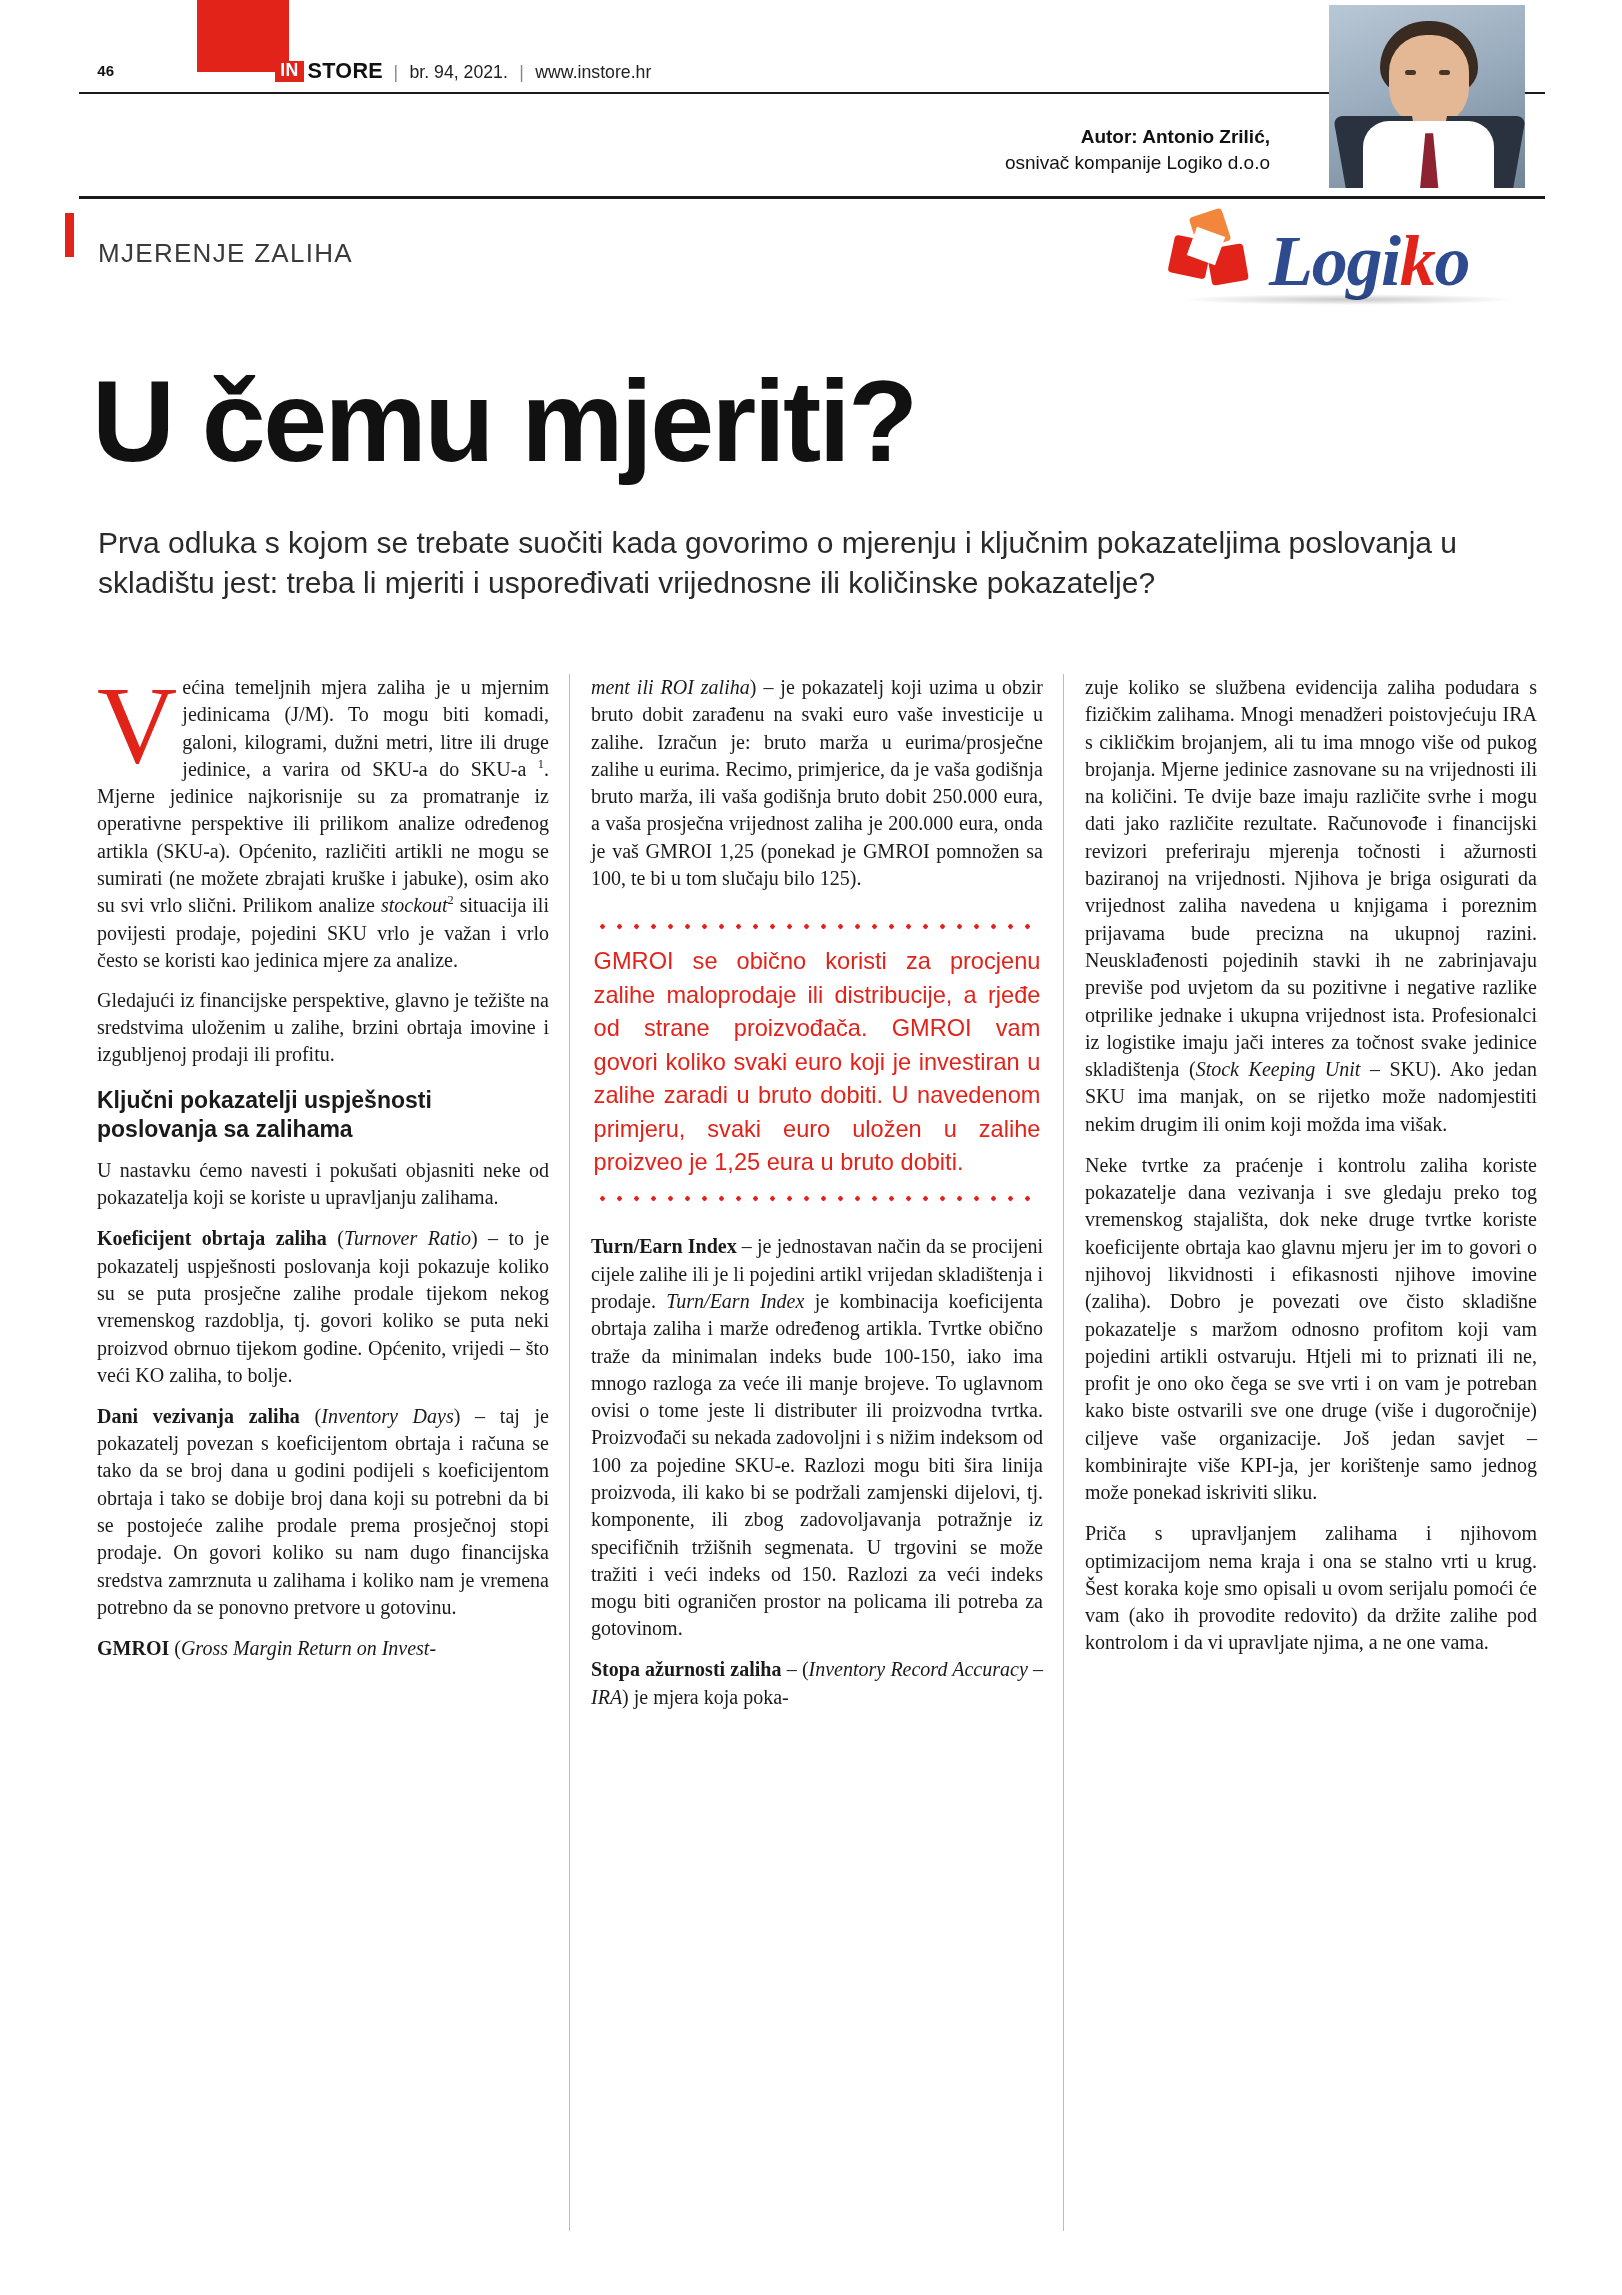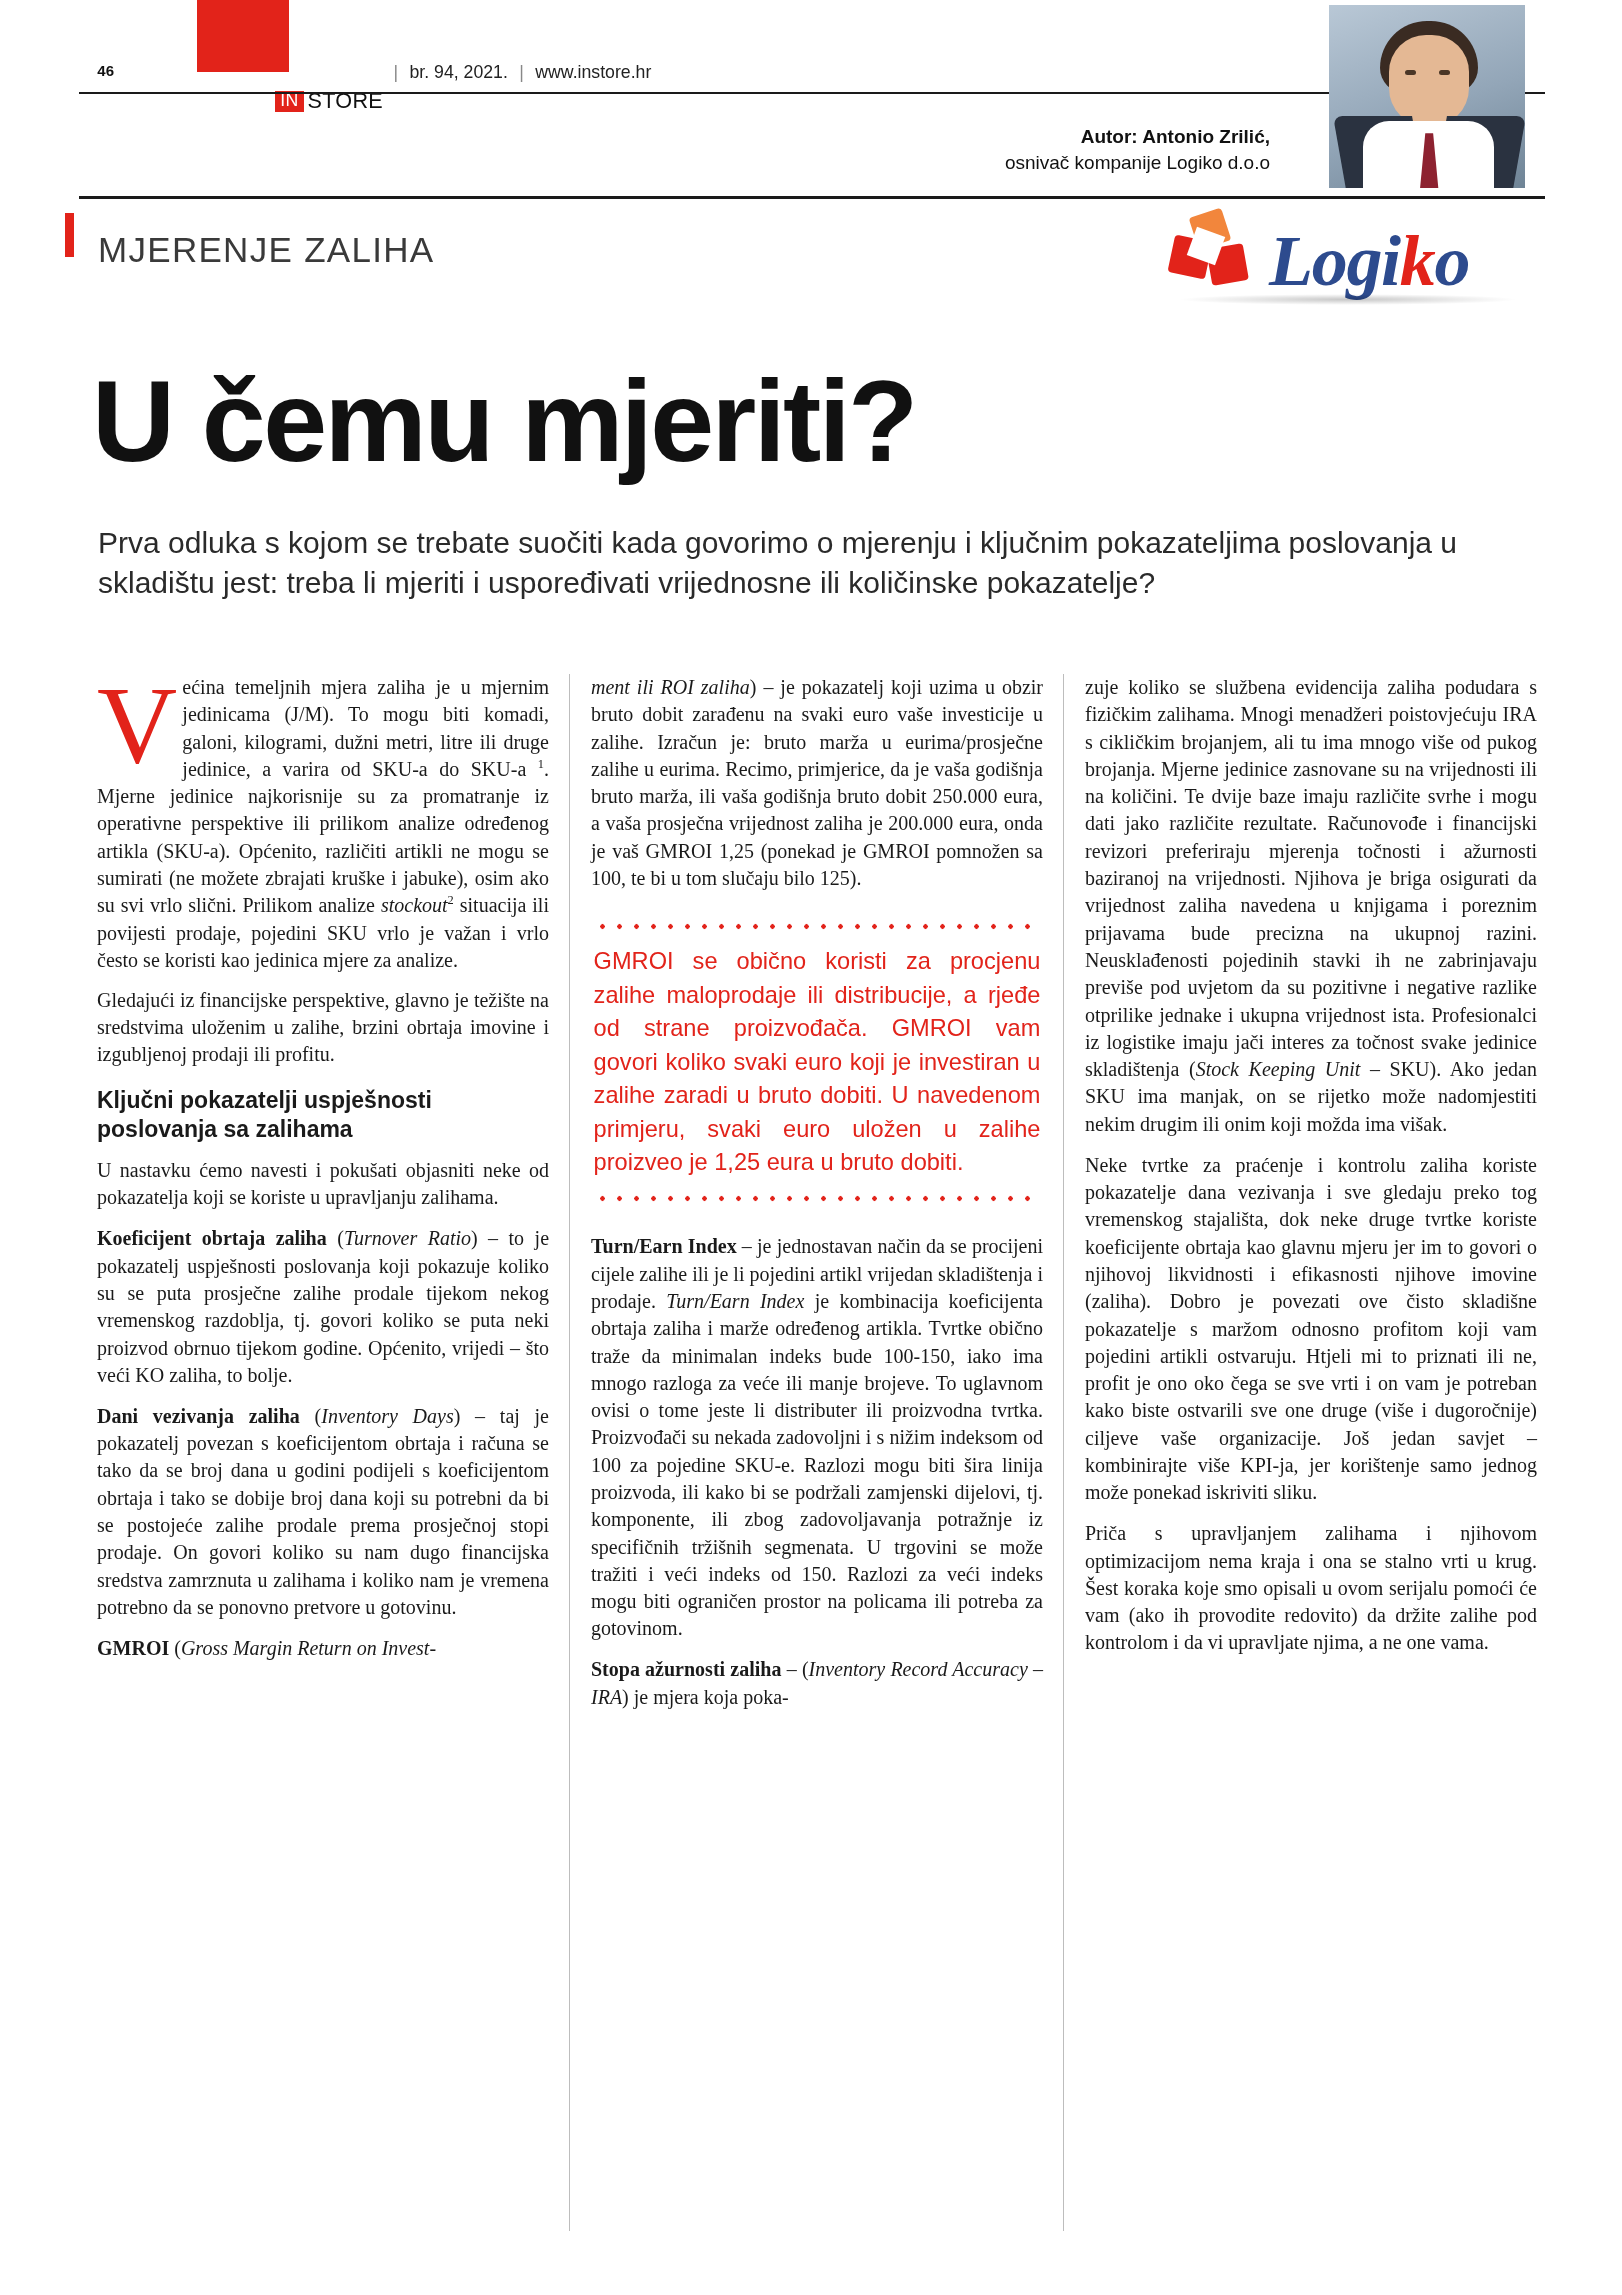--- a/index.html
+++ b/index.html
@@ -48,24 +48,23 @@
     color: #111;
   }
 
   .masthead-logo {
     position: absolute;
     left: 196px;
     top: 58px;
     display: flex;
     align-items: center;
     font-family: "Liberation Sans", sans-serif;
-    font-weight: normal;
+    font-weight: bold;
     font-size: 21.6px;
     letter-spacing: 0.3px;
-    margin-top: 30px;
   }
   .masthead-logo .in-badge {
     background: #e2231a;
     color: #ffffff;
     padding: 1.3px 5.2px 2px 5.2px;
     font-size: 17.7px;
     margin-right: 3.9px;
     line-height: 1;
   }
   .masthead-logo .store-word {
@@ -171,23 +170,23 @@
     position: absolute;
     left: 65px;
     top: 213px;
     width: 9.2px;
     height: 44px;
     background: #e2231a;
   }
   .kicker-text {
     position: absolute;
     left: 98px;
-    top: 230px;
-    font-family: "Liberation Sans", sans-serif;
-    font-size: 35px;
+    top: 238px;
+    font-family: "Liberation Sans", sans-serif;
+    font-size: 26px;
     letter-spacing: 1.3px;
     color: #3a3a3a;
   }
 
   
   .logiko {
     position: absolute;
     right: 72px;
     top: 208px;
     width: 393px;

